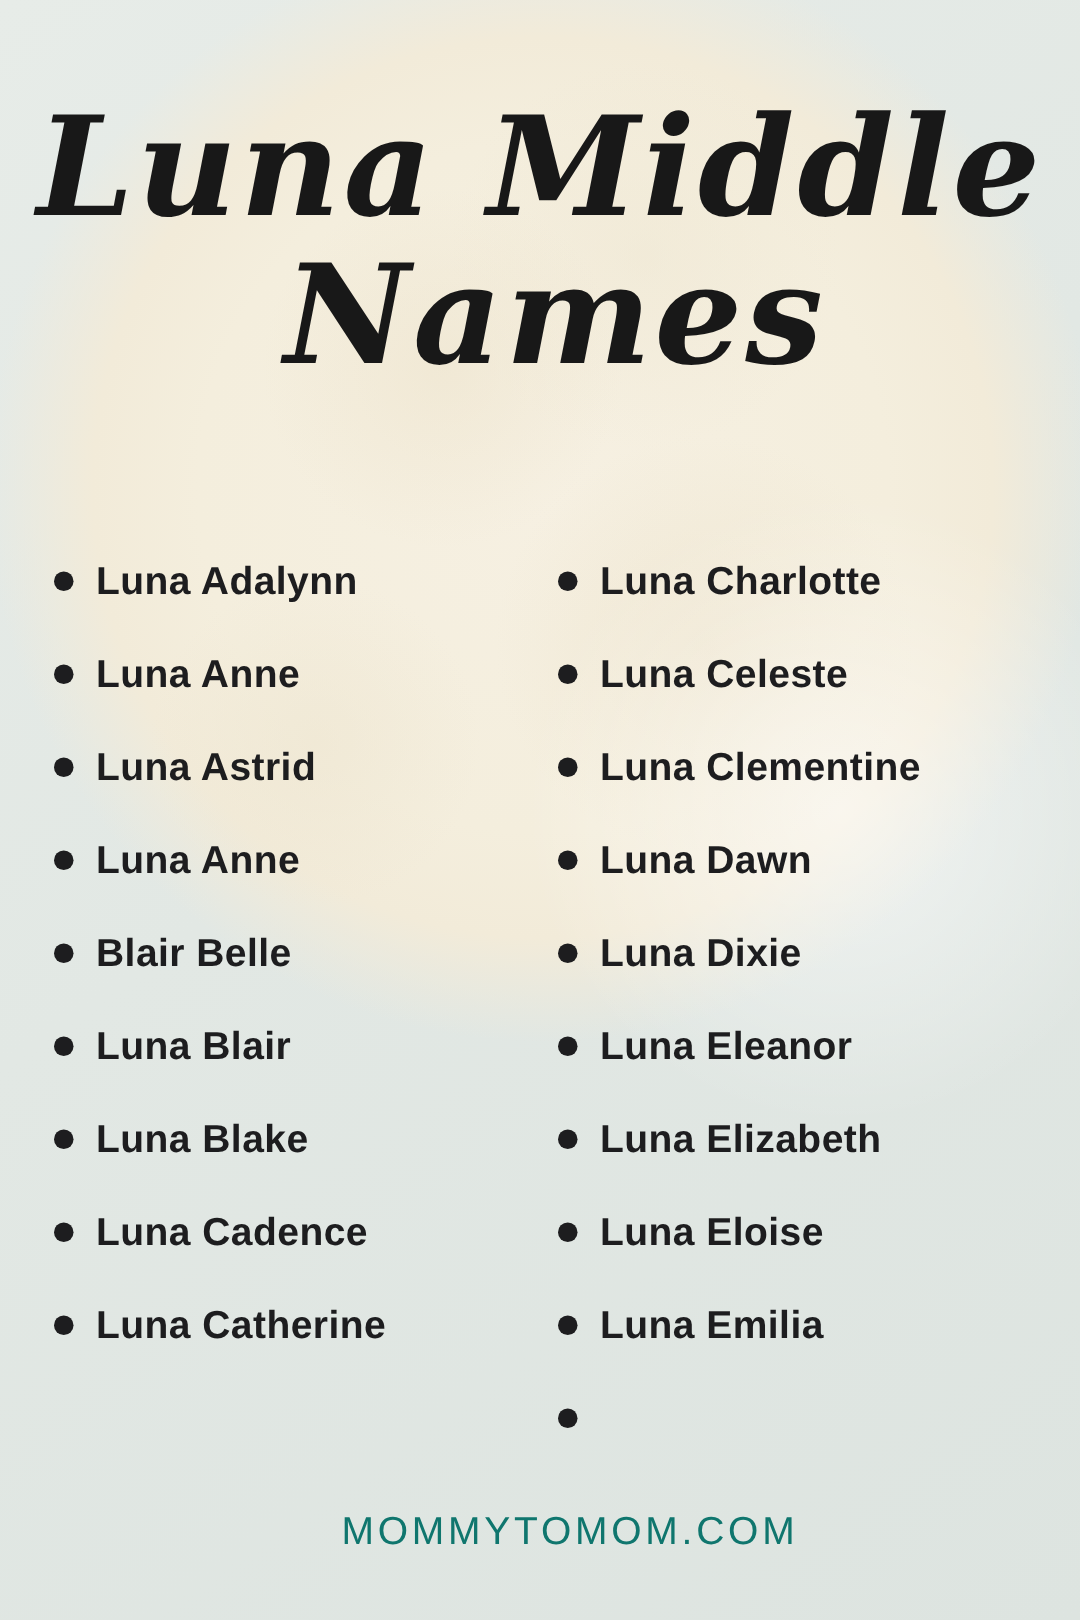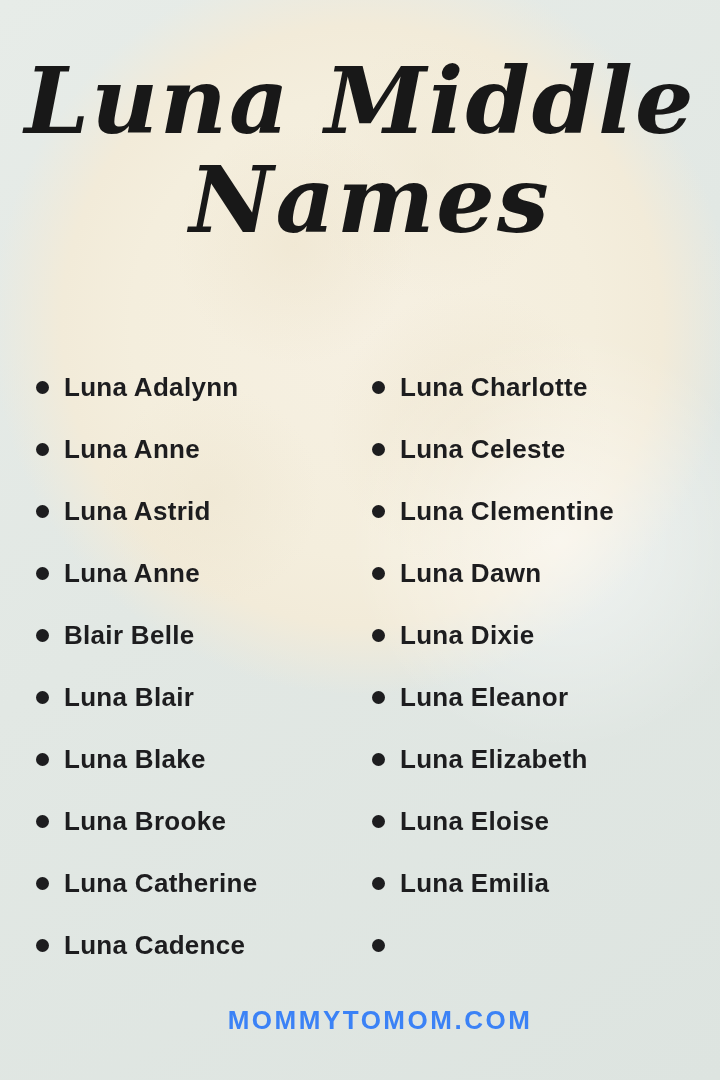--- a/index.html
+++ b/index.html
@@ -20,21 +20,21 @@
       radial-gradient(circle at 560px 540px, rgba(255,255,255,0.55) 0, rgba(255,255,255,0) 210px),
       radial-gradient(circle at 295px 245px, rgba(234,223,197,0.40) 0, rgba(234,223,197,0) 120px),
       radial-gradient(circle at 470px 430px, rgba(231,219,191,0.35) 0, rgba(231,219,191,0) 140px),
       radial-gradient(circle at 210px 495px, rgba(236,227,205,0.45) 0, rgba(236,227,205,0) 110px),
       radial-gradient(circle at 430px 170px, rgba(238,230,209,0.45) 0, rgba(238,230,209,0) 130px),
       radial-gradient(circle at 362px 325px, #f6f0e2 0, #f4eedd 230px, #f2ebd9 300px, rgba(242,235,217,0.55) 332px, rgba(242,235,217,0) 370px);
   }
 
   
   .title {
-    position: absolute; top: 52px; left: 0; right: 0;
+    position: absolute; top: 62px; left: 0; right: 0;
     text-align: center;
     font-family: "DejaVu Serif", serif;
     font-style: italic;
     font-weight: bold;
     line-height: 1.08;
     color: #181818;
   }
   .title-line1 { font-size: 92px; letter-spacing: 2px; }
   .title-line2 { font-size: 92px; letter-spacing: 2px; padding-left: 20px; }
 
@@ -58,23 +58,23 @@
     font-size: 26px; font-weight: bold;
     letter-spacing: 0.3px;
     white-space: nowrap;
     color: #1d1d1f;
   }
 
   
   .footer {
     position: absolute; left: 0; right: 0; top: 1005px;
     text-align: center;
-    font-size: 26px; font-weight: bold;
+    font-size: 26px; font-weight: normal;
     letter-spacing: 2.5px;
-    color: #3b82f6;
+    color: #0f766e;
     padding-left: 40px;
   }
 </style>
 </head>
 <body>
 
 <div class="canvas">
 
   <div class="moon"></div>
 
@@ -107,29 +107,25 @@
     <li>
         <span class="bullet"></span>
         <span class="nm">Luna Blair</span>
       </li>
     <li>
         <span class="bullet"></span>
         <span class="nm">Luna Blake</span>
       </li>
     <li>
         <span class="bullet"></span>
-        <span class="nm">Luna Brooke</span>
+        <span class="nm">Luna Cadence</span>
       </li>
     <li>
         <span class="bullet"></span>
         <span class="nm">Luna Catherine</span>
-      </li>
-    <li>
-        <span class="bullet"></span>
-        <span class="nm">Luna Cadence</span>
       </li>
   </ul>
 
   <ul class="col col-right">
     <li>
         <span class="bullet"></span>
         <span class="nm">Luna Charlotte</span>
       </li>
     <li>
         <span class="bullet"></span>

